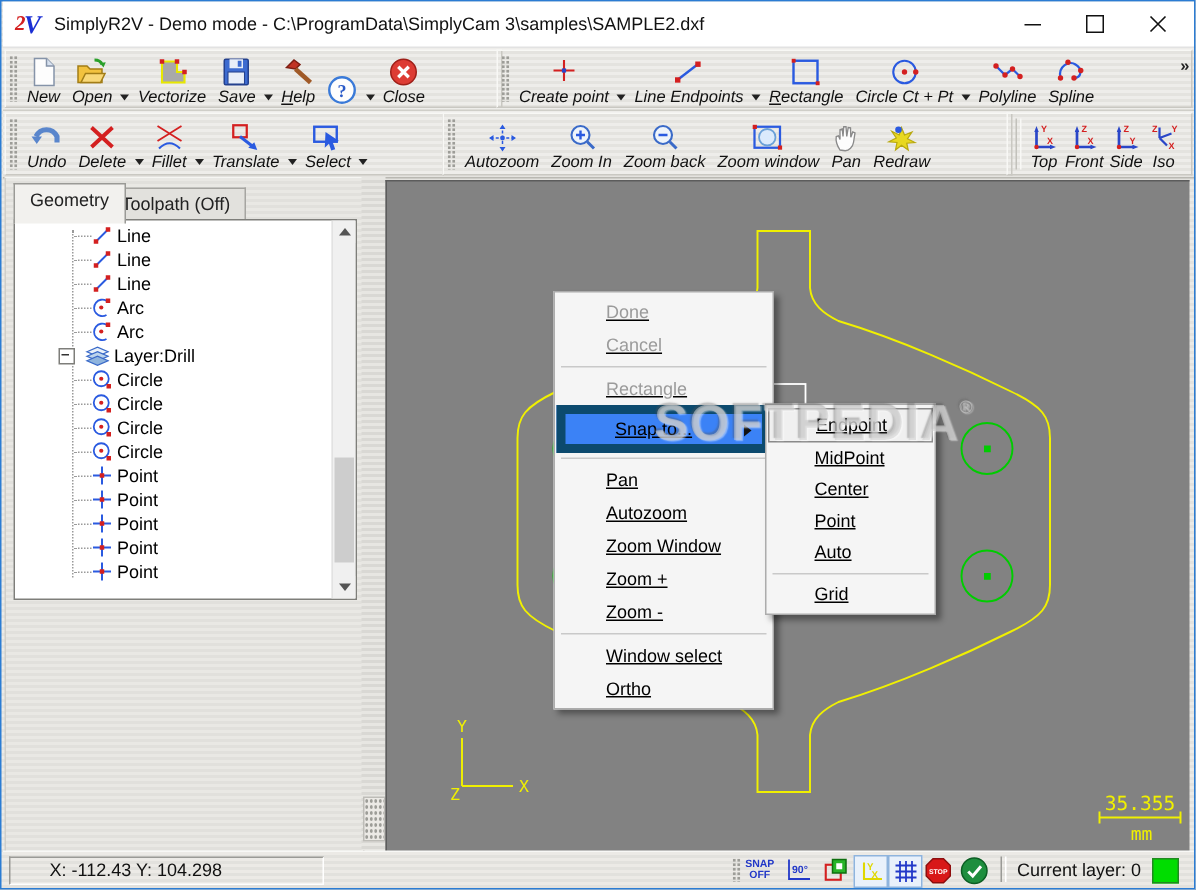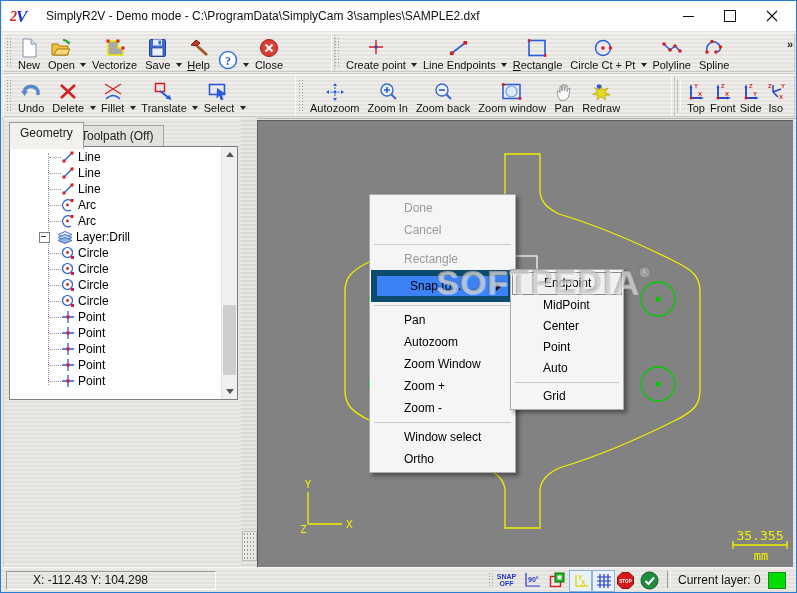--- a/index.html
+++ b/index.html
@@ -9,35 +9,35 @@
     background:repeating-linear-gradient(180deg,#ecebe7 0 2px,#e3e2de 2px 4px);
     border:1px solid #2b7cd3;box-sizing:border-box;
     -webkit-font-smoothing:antialiased;
   }
   
   .titlebar{position:absolute;left:1px;top:0;width:794px;height:30px;background:#ffffff;
     display:flex;align-items:center;border-bottom:1px solid #e2e2e2;}
   .appicon{width:20px;height:18px;margin:0 6px 0 8px;position:relative;flex:0 0 auto;}
   .appicon .n2{position:absolute;left:0;top:2px;color:#d42020;font:italic bold 14px "Liberation Serif",serif;}
   .appicon .nv{position:absolute;left:6px;top:0;color:#1b2fd4;font:italic bold 17px "Liberation Serif",serif;}
-  .title-text{font-size:12px;color:#111;white-space:nowrap;margin-left:10px;}
+  .title-text{font-size:12px;color:#111;white-space:nowrap;}
   .capbtn{position:absolute;top:0;height:30px;width:38px;display:flex;align-items:center;justify-content:center;}
   .cap-min{left:668px}.cap-max{left:710px}.cap-close{left:752px}
   
   .tbrow{position:absolute;left:1px;width:795px;background:repeating-linear-gradient(180deg,#eeedea 0 2px,#e4e3df 2px 4px);}
   .tbrow1{top:31px;height:41px;border-bottom:1px solid #cfcec8;}
   .tbrow2{top:73px;height:44px;border-bottom:1px solid #b9b8b2;}
   .tbgroup{position:absolute;top:1px;bottom:1px;display:flex;align-items:center;
     border:1px solid;border-color:#f8f8f5 #c9c8c2 #c9c8c2 #f8f8f5;padding:0 2px;}
   .gripper{width:6px;align-self:stretch;margin:3px 2px 3px 0;
     background-image:radial-gradient(#9d9d98 0.9px,transparent 1px);background-size:3px 3px;}
   .tb-btn{display:flex;flex-direction:column;align-items:center;justify-content:flex-end;
     padding:1px 4px;height:36px;color:#111;}
   .tb-ic{height:21px;display:flex;align-items:center;justify-content:center;}
-  .tb-lb{font-size:11px;line-height:12px;white-space:nowrap;}
+  .tb-lb{font-size:11px;line-height:12px;white-space:nowrap;font-style:italic;}
   .u-first::first-letter{text-decoration:underline;}
   .dd{width:9px;height:34px;display:flex;align-items:flex-end;justify-content:center;padding-bottom:6px;}
   .dd i{width:0;height:0;border-left:3px solid transparent;border-right:3px solid transparent;border-top:4px solid #222;}
   .vsep{width:2px;align-self:stretch;margin:3px 3px;border-left:1px solid #c2c1bb;border-right:1px solid #f8f8f5;}
   .overflow{position:absolute;right:4px;top:6px;font-size:11px;font-weight:bold;color:#222;}
   
   .panel{position:absolute;left:2px;top:117px;width:238px;height:449px;
     border:1px solid;border-color:#f6f6f3 #a8a7a2 #a8a7a2 #cfcec9;
     background:repeating-linear-gradient(180deg,#e9e8e4 0 2px,#e1e0dc 2px 4px);}
   .tab{position:absolute;font-size:12px;color:#222;padding:3px 10px 2px 10px;}
@@ -60,21 +60,21 @@
   
   .splitter{position:absolute;left:240px;top:117px;width:16px;height:449px;
     background:repeating-linear-gradient(180deg,#e7e6e2 0 2px,#d9d8d4 2px 4px);}
   .split-grip{position:absolute;left:1px;bottom:6px;width:13px;height:28px;background:#eceae6;
     border:1px solid #bdbcb7;background-image:radial-gradient(#9d9d98 0.9px,transparent 1px);background-size:3px 4px;}
   
   .canvas{position:absolute;left:256px;top:119px;width:535px;height:447px;background:#828282;
     border-top:1px solid #5c5c5c;border-left:1px solid #5c5c5c;}
   
   .menu{position:absolute;background:#f5f5f5;border:1px solid #acacac;
-    box-shadow:3px 3px 4px rgba(0,0,0,0.38);padding:2px 1px;z-index:10;}
+    box-shadow:3px 3px 4px rgba(0,0,0,0.38);padding:2px 1px;z-index:10;text-decoration:underline;}
   .menu-main{left:368px;top:193px;width:143px;}
   .menu-sub{left:509px;top:268px;width:110px;z-index:11;}
   .mi{height:22px;line-height:22px;font-size:12px;color:#000;padding-left:33px;position:relative;white-space:nowrap;}
   .menu-sub .mi{padding-left:31px;height:21px;line-height:21px;}
   .mi-dis{color:#9b9b9b;}
   .mi-hov{background:#3b82f6;border:6px solid #0c4a6e;height:20px;line-height:20px;}
   .mi-sel{background:#f0f0f0;border:1px solid #8a8a8a;height:19px;line-height:19px;}
   .msep{border-top:1px solid #c9c9c9;margin:3px 3px;}
   .subarrow{position:absolute;right:7px;top:7px;width:0;height:0;
     border-top:4px solid transparent;border-bottom:4px solid transparent;border-left:5px solid #111;}

